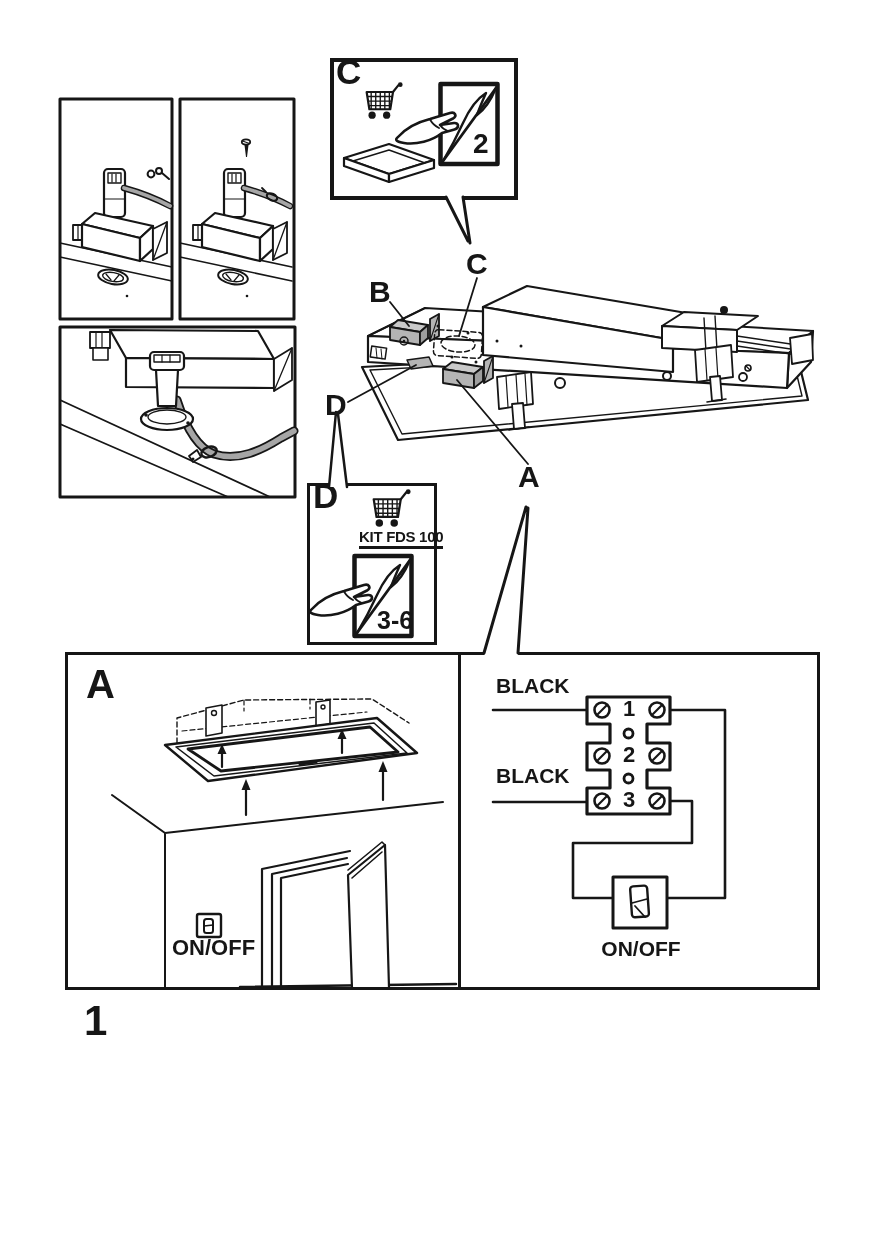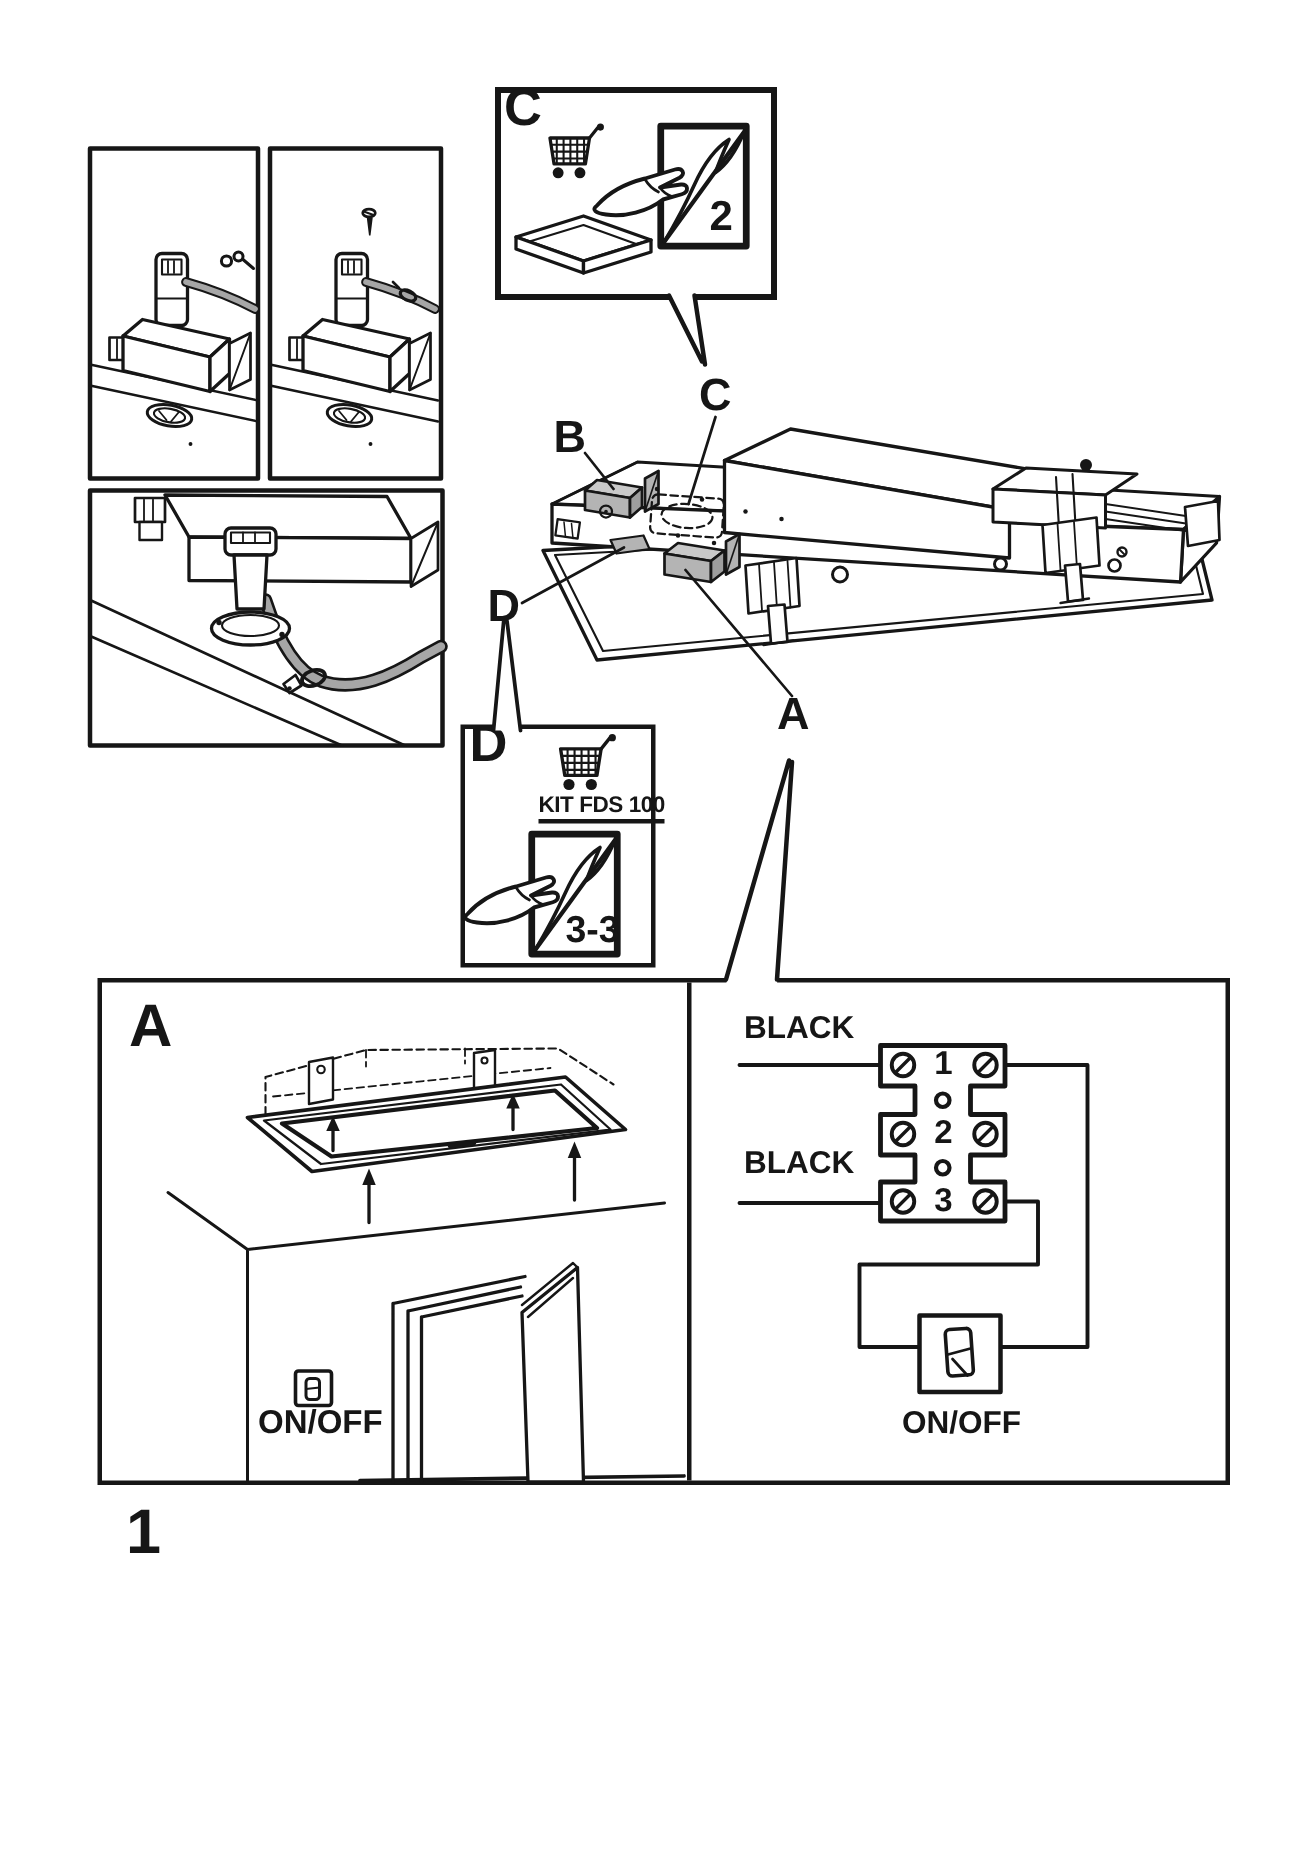--- a/index.html
+++ b/index.html
@@ -128,21 +128,21 @@
 
   <div class="boxD" style="left:307px;top:483px;width:124px;height:156px;">
     <span class="abs b" style="left:3px;top:-8px;font-size:35px;">D</span>
     <svg style="left:57px;top:3px;" width="47" height="41" viewBox="0 0 50 44">
         <use href="#cart"></use>
       </svg>
     <span class="abs b kit" style="left:16px;top:43px;font-size:15px;margin-left:33px;">KIT FDS 100</span>
     <svg style="left:-4px;top:67px;" width="112" height="88" viewBox="0 0 112 88">
         <use href="#pageflip"></use>
       </svg>
-    <span class="abs b" style="left:67px;top:122px;font-size:25px;">3-3</span>
+    <span class="abs b" style="left:67px;top:122px;font-size:25px;">3-6</span>
   </div>
 
   <div class="panelA" style="left:65px;top:652px;width:749px;height:332px;">
 
     <svg style="left:0;top:0;" width="392" height="332" viewBox="68 655 392 332">
       <g>
         <path class="ln dash" stroke-width="1.4" d="M177,743 L177,718 L244,700 L372,699 L409,723"></path>
         <path class="ln dash" stroke-width="1.2" d="M182,731 L367,712 M244,700 L244,711 M310,699 L310,709"></path>
         <path class="fw" stroke-width="1.6" d="M206,708 L222,705 L222,733 L206,736 Z"></path>
         <circle class="ln" stroke-width="1.4" cx="214" cy="713" r="2.5"></circle>

